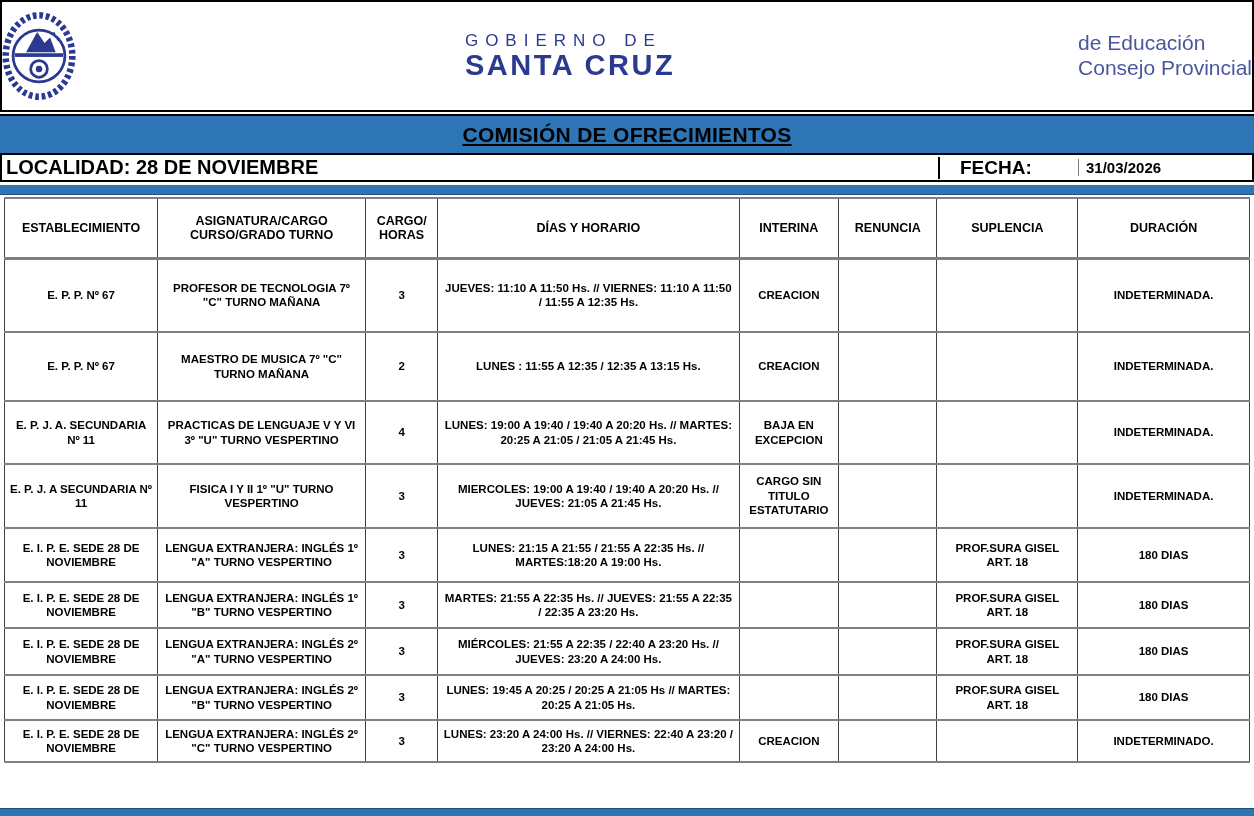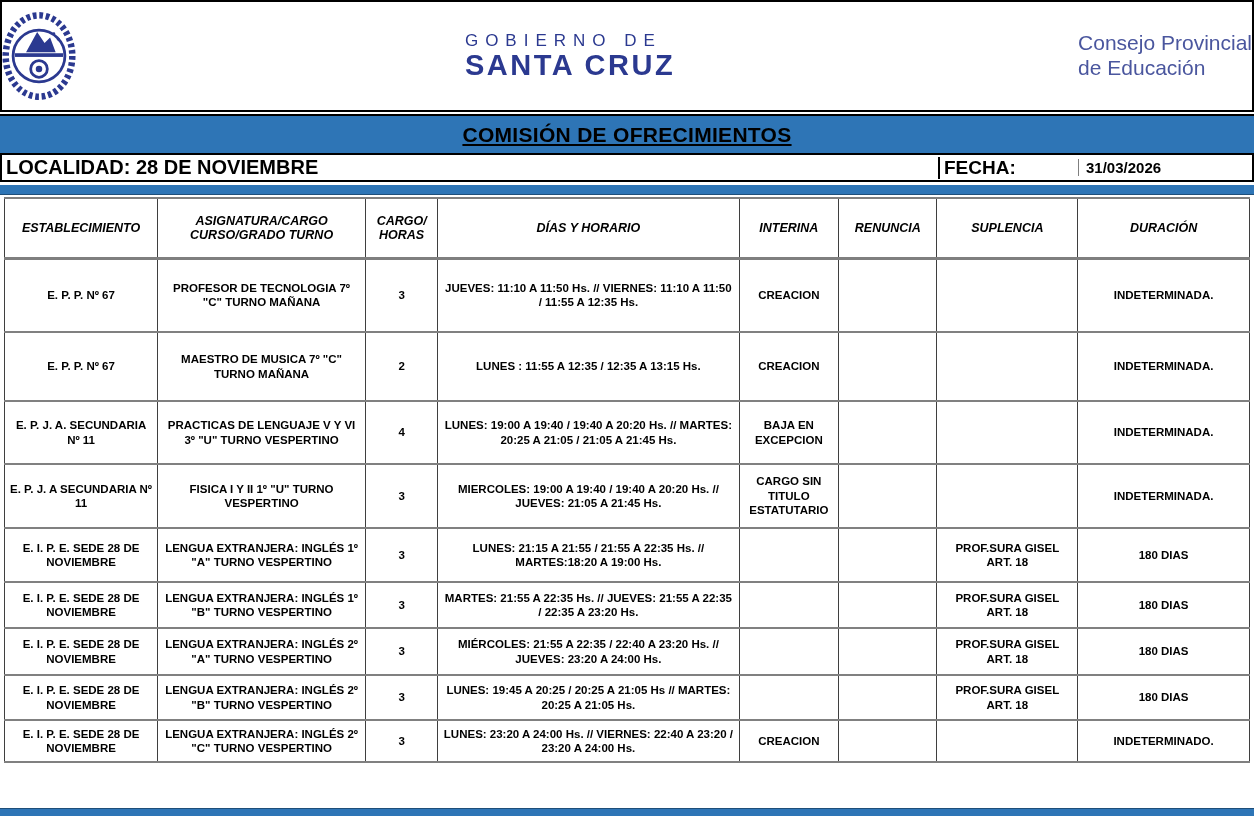--- a/index.html
+++ b/index.html
@@ -52,21 +52,21 @@
   }
   .meta-localidad {
     flex: 1; display: flex; align-items: center;
     padding-left: 4px;
     font-size: 20px; font-weight: bold;
   }
   .meta-fecha-label {
     width: 140px;
     border-left: 2px solid #000;
     display: flex; align-items: center;
-    padding-left: 4px;
+    padding-left: 20px;
     font-size: 19px; font-weight: bold;
   }
   .meta-fecha-value {
     width: 174px;
     border-left: 1px solid #7f7f7f;
     display: flex; align-items: center;
     padding-left: 7px;
     font-size: 15px; font-weight: bold;
   }
 
@@ -98,21 +98,20 @@
     font-weight: bold;
     padding: 1px 4px;
     white-space: pre-line;
     overflow: hidden;
   }
   table.grid thead th {
     font-size: 12.5px;
     height: 60px;
     border-bottom: 3px solid #7f7f7f;
     background: #fff;
-    font-style: italic;
   }
   table.grid td { font-size: 11.5px; line-height: 1.25; }
 
   col.c1 { width: 12.3%; }
   col.c2 { width: 16.7%; }
   col.c3 { width: 5.8%;  }
   col.c4 { width: 24.2%; }
   col.c5 { width: 8.0%;  }
   col.c6 { width: 7.9%;  }
   col.c7 { width: 11.3%; }
@@ -148,22 +147,22 @@
       <rect x="14" y="45" width="52" height="4" fill="#2b3990"></rect>
 
       <circle cx="40" cy="62" r="9" fill="none" stroke="#2b3990" stroke-width="3"></circle>
       <circle cx="40" cy="62" r="3.5" fill="#2b3990"></circle>
     </svg>
     <div class="gov-block">
       <div class="gov-line1">GOBIERNO DE</div>
       <div class="gov-line2">SANTA CRUZ</div>
     </div>
     <div class="council-block">
+      <div>de Educación</div>
       <div>Consejo Provincial</div>
-      <div>de Educación</div>
     </div>
   </header>
 
   <div class="title-bar">
     <span class="title">COMISIÓN DE OFRECIMIENTOS</span>
   </div>
 
   <div class="meta-row">
     <div class="meta-localidad">LOCALIDAD: 28 DE NOVIEMBRE</div>
     <div class="meta-fecha-label">FECHA:</div>

